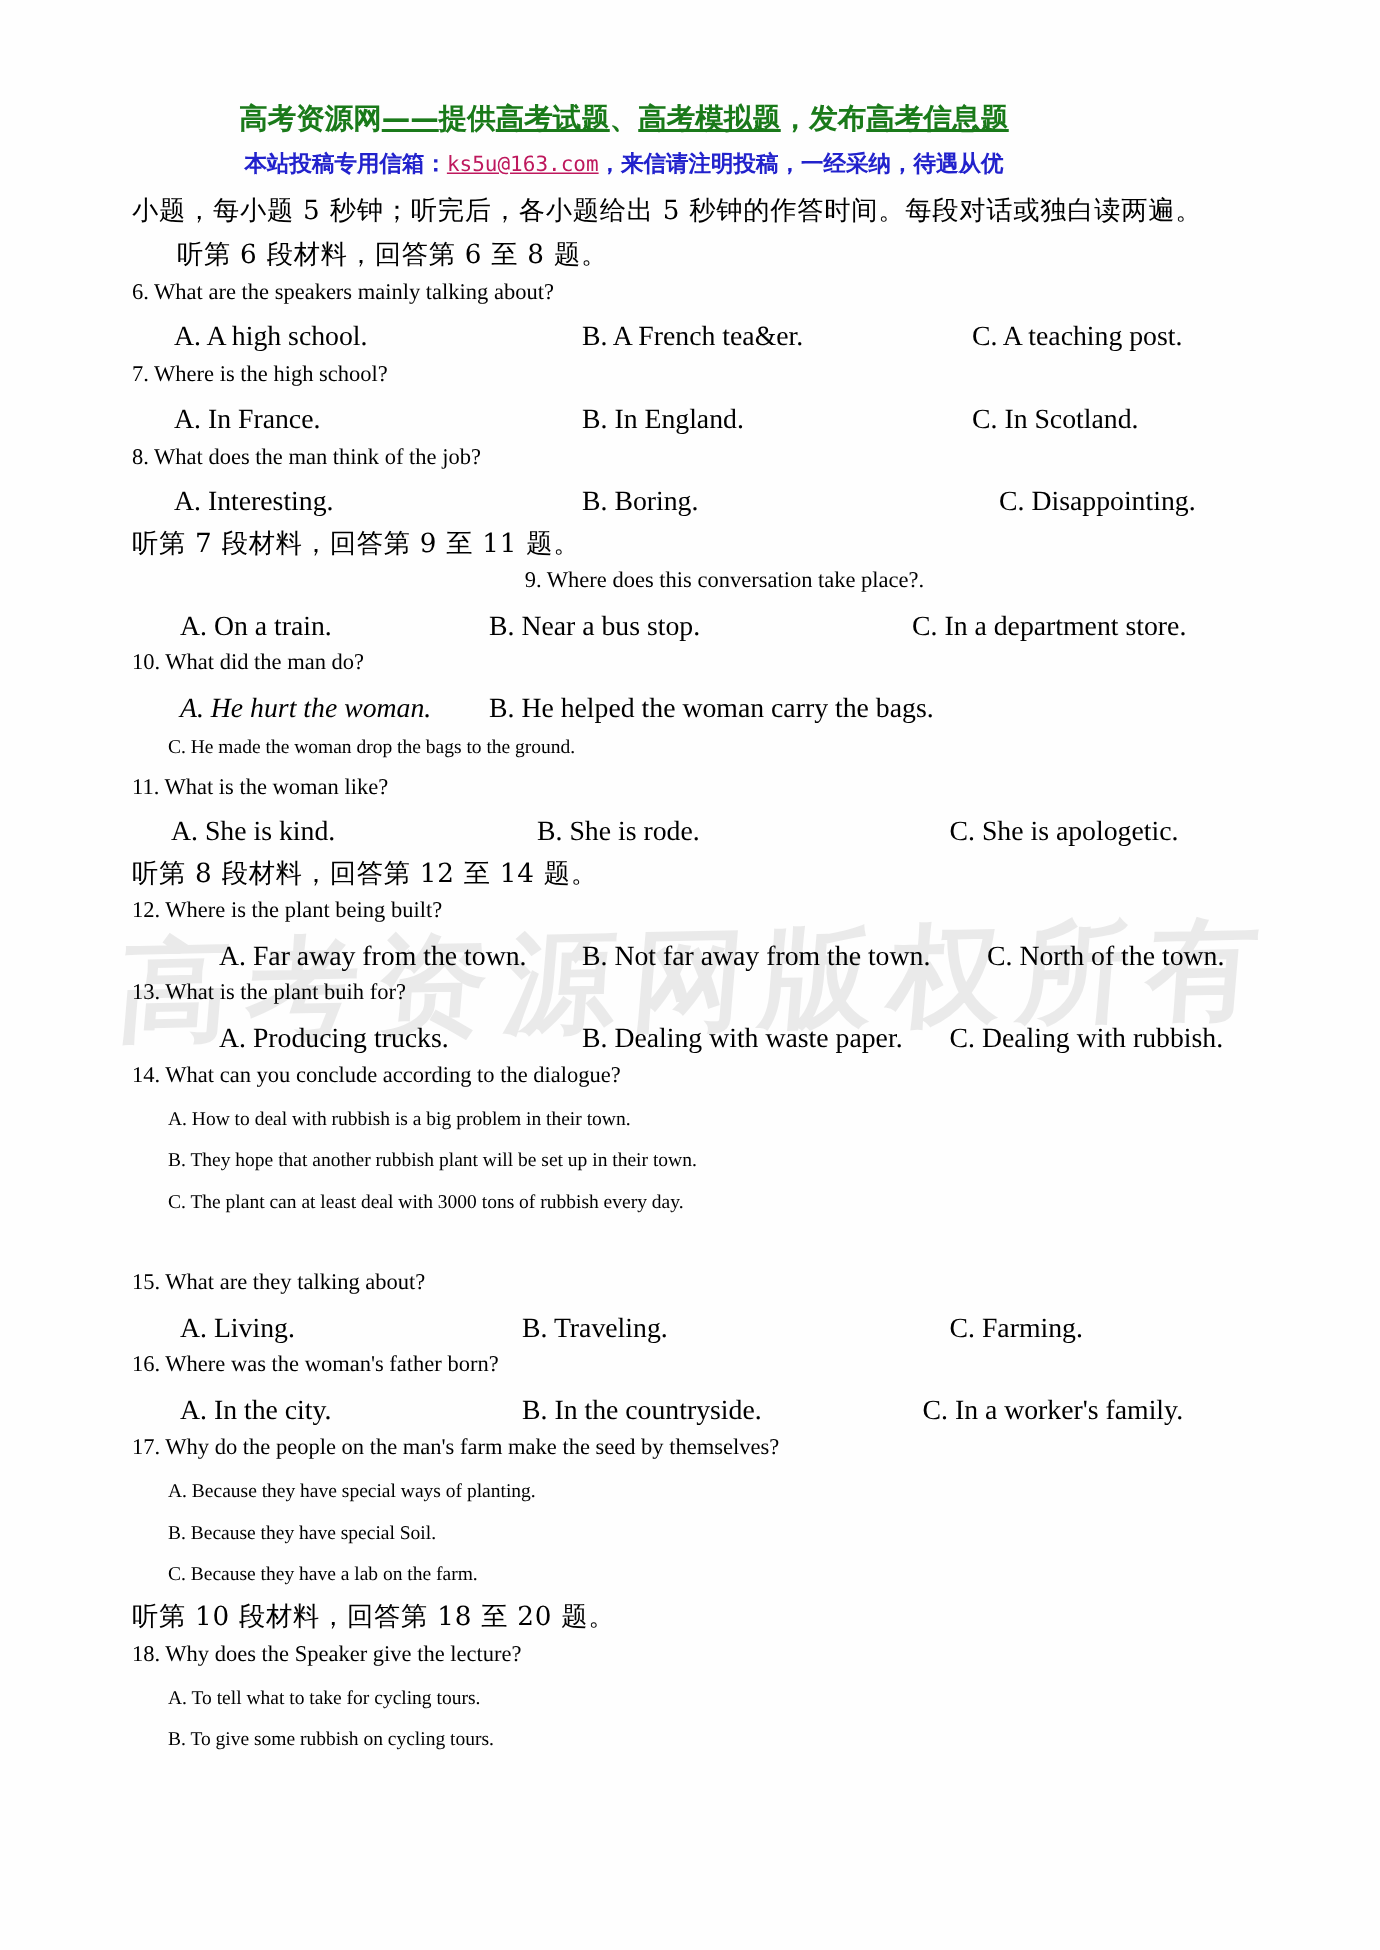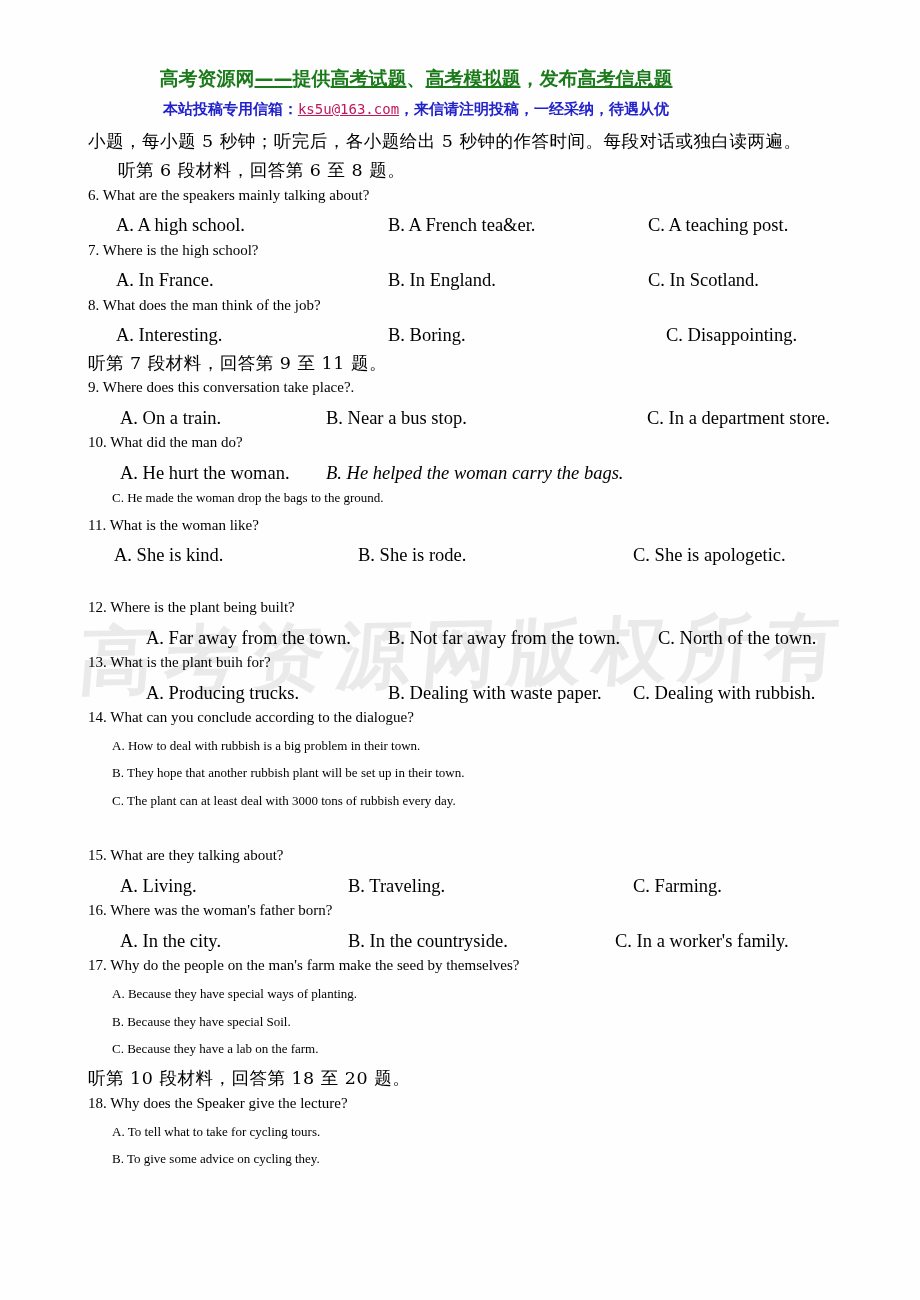--- a/index.html
+++ b/index.html
@@ -172,41 +172,42 @@
 
   <div class="line stem" style="top:298px;">8. What does the man think of the job?</div>
   <div class="opts" style="top:325px;">
     <span class="col colA">A. Interesting.</span>
     <span class="col colB">B. Boring.</span>
     <span class="col colC" style="left:578px;">C. Disappointing.</span>
   </div>
 
   <div class="line cn" style="top:355px;">听第 7 段材料，回答第 9 至 11 题。</div>
 
-  <div class="line stem" style="top:380px;">9. Where does this conversation take place?.</div>
+  <div class="line stem" style="top:380px;text-align:center;">9. Where does this conversation take place?.</div>
   <div class="opts" style="top:408px;">
     <span class="col colA" style="left:32px;">A. On a train.</span>
     <span class="col colB" style="left:238px;">B. Near a bus stop.</span>
-    <span class="col colC" style="left:520px;margin-left:39px;">C. In a department store.</span>
+    <span class="col colC" style="left:520px;">C. In a department store.</span>
   </div>
 
   <div class="line stem" style="top:435px;">10. What did the man do?</div>
   <div class="opts" style="top:463px;">
-    <span class="col colA" style="left:32px;">A. He hurt the woman.</span>
-    <span class="col colB" style="left:238px;font-style:italic;">B. He helped the woman carry the bags.</span>
+    <span class="col colA" style="left:32px;font-style:italic;">A. He hurt the woman.</span>
+    <span class="col colB" style="left:238px;">B. He helped the woman carry the bags.</span>
   </div>
   <div class="optline" style="top:490px; left:112px;">C. He made the woman drop the bags to the ground.</div>
 
   <div class="line stem" style="top:518px;">11. What is the woman like?</div>
   <div class="opts" style="top:545px;">
     <span class="col colA" style="left:26px;">A. She is kind.</span>
     <span class="col colB" style="left:270px;">B. She is rode.</span>
     <span class="col colC" style="left:545px;">C. She is apologetic.</span>
   </div>
 
+  <div class="line cn" style="top:575px;">听第 8 段材料，回答第 12 至 14 题。</div>
 
   <div class="line stem" style="top:600px;">12. Where is the plant being built?</div>
   <div class="opts" style="top:628px;">
     <span class="col colA" style="left:58px;">A. Far away from the town.</span>
     <span class="col colB" style="left:300px;">B. Not far away from the town.</span>
     <span class="col colC" style="left:570px;">C. North of the town.</span>
   </div>
 
   <div class="line stem" style="top:655px;">13. What is the plant buih for?</div>
   <div class="opts" style="top:683px;">
@@ -237,15 +238,15 @@
 
   <div class="line stem" style="top:958px;">17. Why do the people on the man's farm make the seed by themselves?</div>
   <div class="optline" style="top:986px;">A. Because they have special ways of planting.</div>
   <div class="optline" style="top:1014px;">B. Because they have special Soil.</div>
   <div class="optline" style="top:1041px;">C. Because they have a lab on the farm.</div>
 
   <div class="line cn" style="top:1070px;">听第 10 段材料，回答第 18 至 20 题。</div>
 
   <div class="line stem" style="top:1096px;">18. Why does the Speaker give the lecture?</div>
   <div class="optline" style="top:1124px;">A. To tell what to take for cycling tours.</div>
-  <div class="optline" style="top:1151px;">B. To give some advice on cycling they.</div>
+  <div class="optline" style="top:1151px;">B. To give some rubbish on cycling tours.</div>
 
 </div>
 
 </body></html>

